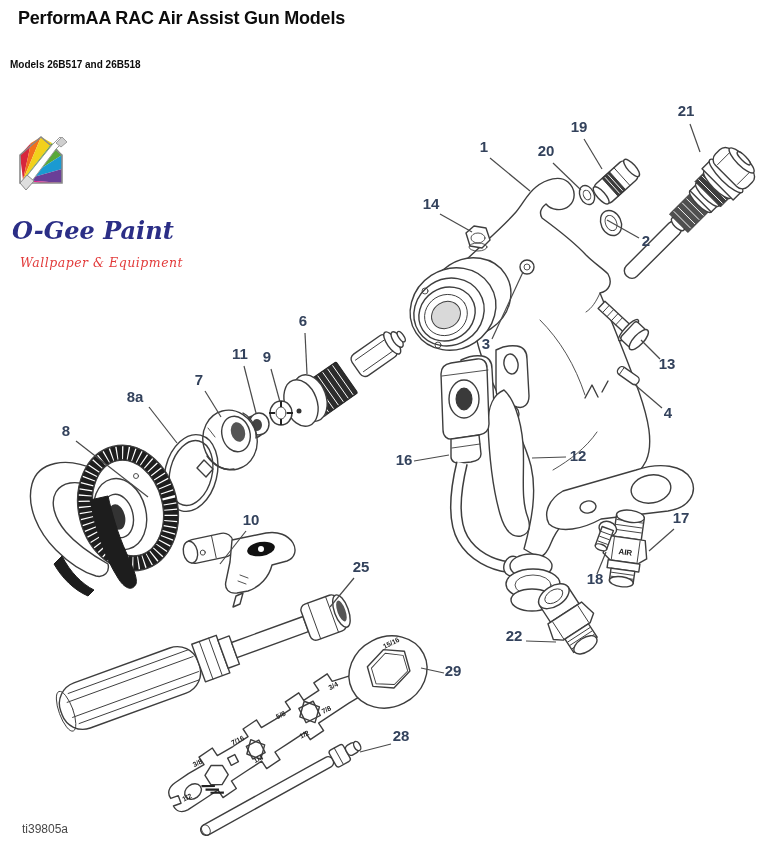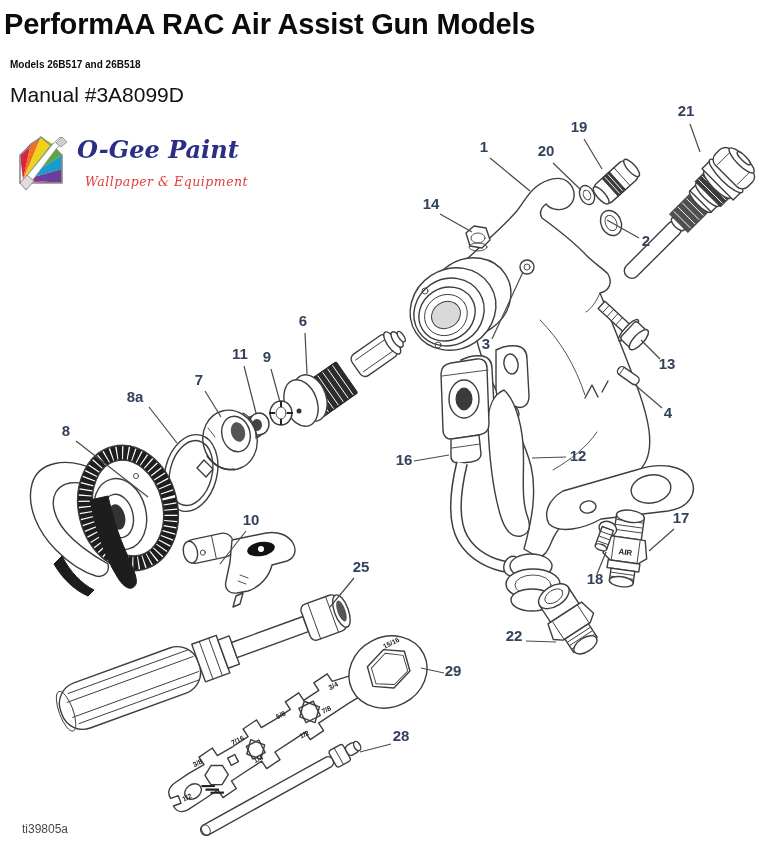--- a/index.html
+++ b/index.html
@@ -1,23 +1,23 @@
 <!DOCTYPE html>
 <html><head>
 <meta charset="utf-8">
 <style>
   html,body{margin:0;padding:0;background:#fff;}
   #page{position:relative;width:768px;height:865px;background:#fff;overflow:hidden;
         border-bottom:1px solid #9a9a9a;font-family:"Liberation Sans",sans-serif;}
   .abs{position:absolute;}
-  .t1{left:4px;top:8px;font-weight:bold;font-size:29px;color:#0c0c0c;letter-spacing:-0.2px;}
+  .t1{left:18px;top:8px;font-weight:bold;font-size:18px;color:#0c0c0c;letter-spacing:-0.2px;}
   .t2{left:10px;top:59px;font-weight:bold;font-size:10px;color:#0c0c0c;}
   .t3{left:10px;top:83px;font-size:21px;color:#111;}
   .figid{left:22px;top:822px;font-size:12px;color:#474747;}
-  .logo{left:12px;top:131px;display:flex;gap:5px;align-items:flex-start;}
+  .logo{left:12px;top:131px;display:flex;gap:19px;align-items:flex-start;flex-direction:column;}
   .logo-text{display:flex;flex-direction:column;margin-top:7px;}
   .logo-name{font-family:"DejaVu Serif",serif;font-style:italic;font-weight:bold;font-size:24px;line-height:1;}
   .logo-tagline{font-family:"DejaVu Serif",serif;font-style:italic;font-size:12.5px;margin:4px 0 0 8px;letter-spacing:0.5px;}
   svg text{user-select:none;}
   .s{fill:#fff;stroke:#3e3e3e;stroke-width:1.4;stroke-linejoin:round;stroke-linecap:round;}
   .n{fill:none;stroke:#3e3e3e;stroke-width:1.4;stroke-linejoin:round;stroke-linecap:round;}
   .thin{stroke-width:0.9;}
   .dk{fill:#1d1d1d;stroke:#1d1d1d;stroke-width:1;}
   .leader{stroke:#4a4a4a;stroke-width:1.2;fill:none;}
   .callout{font-family:"Liberation Sans",sans-serif;font-weight:bold;font-size:15px;text-anchor:middle;}
@@ -25,21 +25,20 @@
   .airtext{font-family:"Liberation Sans",sans-serif;font-weight:bold;font-size:8px;fill:#222;text-anchor:middle;}
   .wt{stroke:#fff;stroke-width:0.9;}
 </style>
 </head>
 <body>
 
 <div id="page">
 
   <div class="abs t1">PerformAA RAC Air Assist Gun Models</div>
   <div class="abs t2">Models 26B517 and 26B518</div>
-  <div class="abs t3">Manual #3A8099D</div>
 
   <div class="abs logo">
     <svg width="60" height="62" viewBox="0 0 60 62">
       <polygon points="11,49 8,24 19,12" fill="#d7263d"></polygon>
       <polygon points="11,49 19,12 29,6" fill="#f2711c"></polygon>
       <polygon points="11,49 29,6 40,12" fill="#f2d11c"></polygon>
       <polygon points="11,49 40,12 50,24" fill="#58a837"></polygon>
       <polygon points="11,49 50,24 50,38" fill="#1b9ad1"></polygon>
       <polygon points="11,49 50,38 50,52" fill="#6a3f98"></polygon>
       <polygon points="11,49 50,52 28,52" fill="#e0218a"></polygon>

